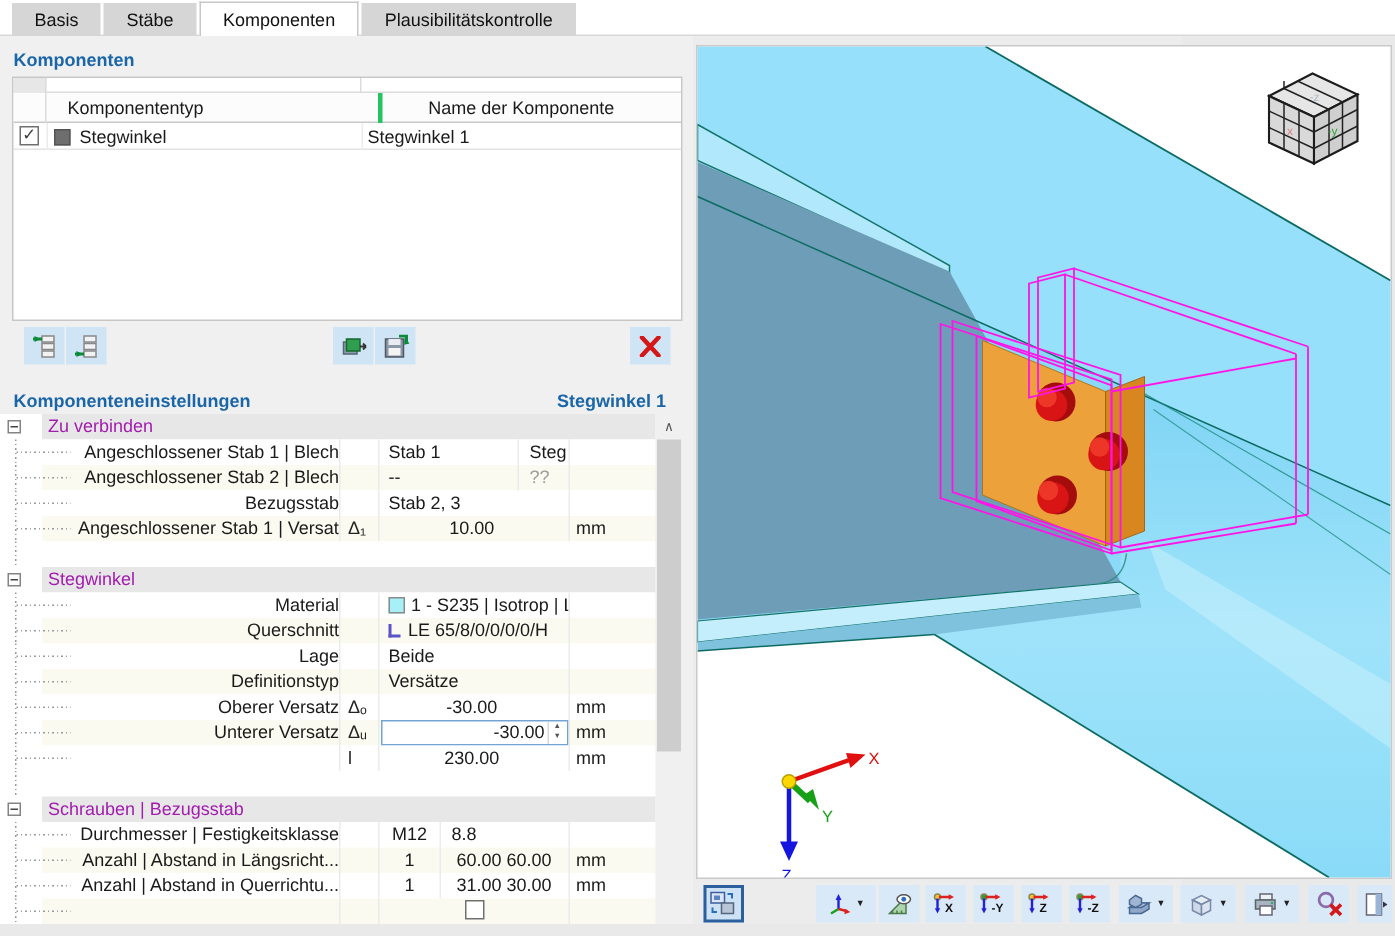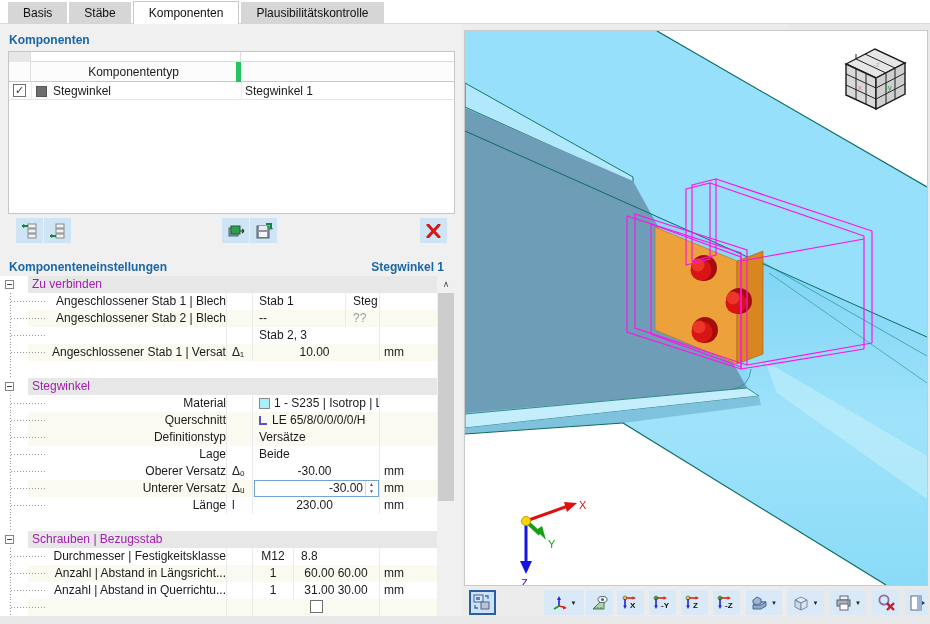--- a/index.html
+++ b/index.html
@@ -16,21 +16,21 @@
   
   #leftpanel { position:absolute; left:0; top:24px; width:462px; height:600px; background:#f0f0f0; }
   .paneltitle { color:#1a66a8; font-weight:bold; }
   #comp-title { position:absolute; left:9px; top:9px; }
   #comp-table { position:absolute; left:8px; top:27px; width:447px; height:163px; background:#fff; border:1px solid #c6c6c6; }
   #comp-strip { position:absolute; left:0; top:0; width:445px; height:10px; border-bottom:1px solid #dcdcdc; }
   #comp-strip .c0 { position:absolute; left:0; top:0; width:22px; height:10px; background:#e7e7e7; border-right:1px solid #dcdcdc; }
   #comp-strip .c1 { position:absolute; left:22px; top:0; width:210px; height:10px; border-right:1px solid #dcdcdc; }
   #comp-head { position:absolute; left:0; top:10px; width:445px; height:20px; border-bottom:1px solid #c9c9c9; background:#fcfcfc; }
   #comp-head .h0 { position:absolute; left:0; top:0; width:22px; height:20px; border-right:1px solid #dcdcdc; }
-  #comp-head .h1 { position:absolute; left:22px; top:0; width:210px; height:20px; line-height:20px; text-align:center; border-right:5px solid #22c55e; }
+  #comp-head .h1 { position:absolute; left:36px; top:0; width:210px; height:20px; line-height:20px; text-align:left; border-right:3px solid #22c55e; }
   #comp-head .h2 { position:absolute; left:232px; top:0; width:213px; height:20px; line-height:20px; text-align:center; }
   #comp-rows { position:absolute; left:0; top:30px; width:445px; }
   .comp-row { position:relative; height:18px; border-bottom:1px solid #e4e4e4; }
   .comp-row .cb { position:absolute; left:4px; top:2px; }
   .comp-row .sq { position:absolute; left:27px; top:4px; width:11px; height:11px; background:#6e6e6e; border:1px solid #555; }
   .comp-row .t1 { position:absolute; left:44px; top:0; line-height:18px; }
   .comp-row .t2 { position:absolute; left:236px; top:0; line-height:18px; }
   .comp-row .vline { position:absolute; left:22px; top:0; width:1px; height:18px; background:#ececec; }
   .comp-row .vline2 { position:absolute; left:232px; top:0; width:1px; height:18px; background:#ececec; }
 
@@ -95,20 +95,21 @@
   <div id="comp-title" class="paneltitle">Komponenten</div>
 
   <div id="comp-table">
     <div id="comp-strip">
           <div class="c0"></div>
           <div class="c1"></div>
         </div>
     <div id="comp-head">
       <div class="h0"></div>
       <div class="h1">Komponententyp</div>
+      <div class="h2">Name der Komponente</div>
     </div>
     <div id="comp-rows">
           <div class="comp-row">
             <div class="vline"></div>
             <div class="vline2"></div>
             <div class="checkbox cb">✓</div>
             <div class="sq"></div>
             <div class="t1">Stegwinkel</div>
             <div class="t2">Stegwinkel 1</div>
           </div>
@@ -189,20 +190,21 @@
             <div class="v1cell vleft" style="width:93px;">--</div>
             <div class="v2cell vleft vmut" style="left:94px;width:33px">??</div>
           </div>
           <div class="cunit"></div>
         </div>
         <div class="srow">
           <div class="gutter">
             <div class="treedot-v"></div>
             <div class="treedot-h"></div>
           </div>
+          <div class="clabel">Bezugsstab</div>
           <div class="csym"></div>
           <div class="cval vleft">Stab 2, 3</div>
           <div class="cunit"></div>
         </div>
         <div class="srow stripe">
           <div class="gutter">
             <div class="treedot-v"></div>
             <div class="treedot-h"></div>
           </div>
           <div class="clabel">Angeschlossener Stab 1 | Versatz</div>
@@ -232,38 +234,38 @@
         <div class="srow stripe">
           <div class="gutter">
             <div class="treedot-v"></div>
             <div class="treedot-h"></div>
           </div>
           <div class="clabel">Querschnitt</div>
           <div class="csym"></div>
           <div class="cval vleft"><span class="lshape"></span>LE 65/8/0/0/0/0/H</div>
           <div class="cunit"></div>
         </div>
+        <div class="srow">
+          <div class="gutter">
+            <div class="treedot-v"></div>
+            <div class="treedot-h"></div>
+          </div>
+          <div class="clabel">Lage</div>
+          <div class="csym"></div>
+          <div class="cval vleft">Beide</div>
+          <div class="cunit"></div>
+        </div>
         <div class="srow stripe">
           <div class="gutter">
             <div class="treedot-v"></div>
             <div class="treedot-h"></div>
           </div>
           <div class="clabel">Definitionstyp</div>
           <div class="csym"></div>
           <div class="cval vleft">Versätze</div>
-          <div class="cunit"></div>
-        </div>
-        <div class="srow">
-          <div class="gutter">
-            <div class="treedot-v"></div>
-            <div class="treedot-h"></div>
-          </div>
-          <div class="clabel">Lage</div>
-          <div class="csym"></div>
-          <div class="cval vleft">Beide</div>
           <div class="cunit"></div>
         </div>
         <div class="srow">
           <div class="gutter">
             <div class="treedot-v"></div>
             <div class="treedot-h"></div>
           </div>
           <div class="clabel">Oberer Versatz</div>
           <div class="csym">Δₒ</div>
           <div class="cval vright">-30.00</div>
@@ -282,21 +284,20 @@
               <span class="arr">▲<br>▼</span>
             </div>
           </div>
           <div class="cunit">mm</div>
         </div>
         <div class="srow">
           <div class="gutter">
             <div class="treedot-v"></div>
             <div class="treedot-h"></div>
           </div>
-          <div class="clabel">Länge</div>
           <div class="csym">l</div>
           <div class="cval vright">230.00</div>
           <div class="cunit">mm</div>
         </div>
         <div class="srow sep">
           <div class="gutter">
             <div class="treedot-v"></div>
           </div>
         </div>
         <div class="sec">

